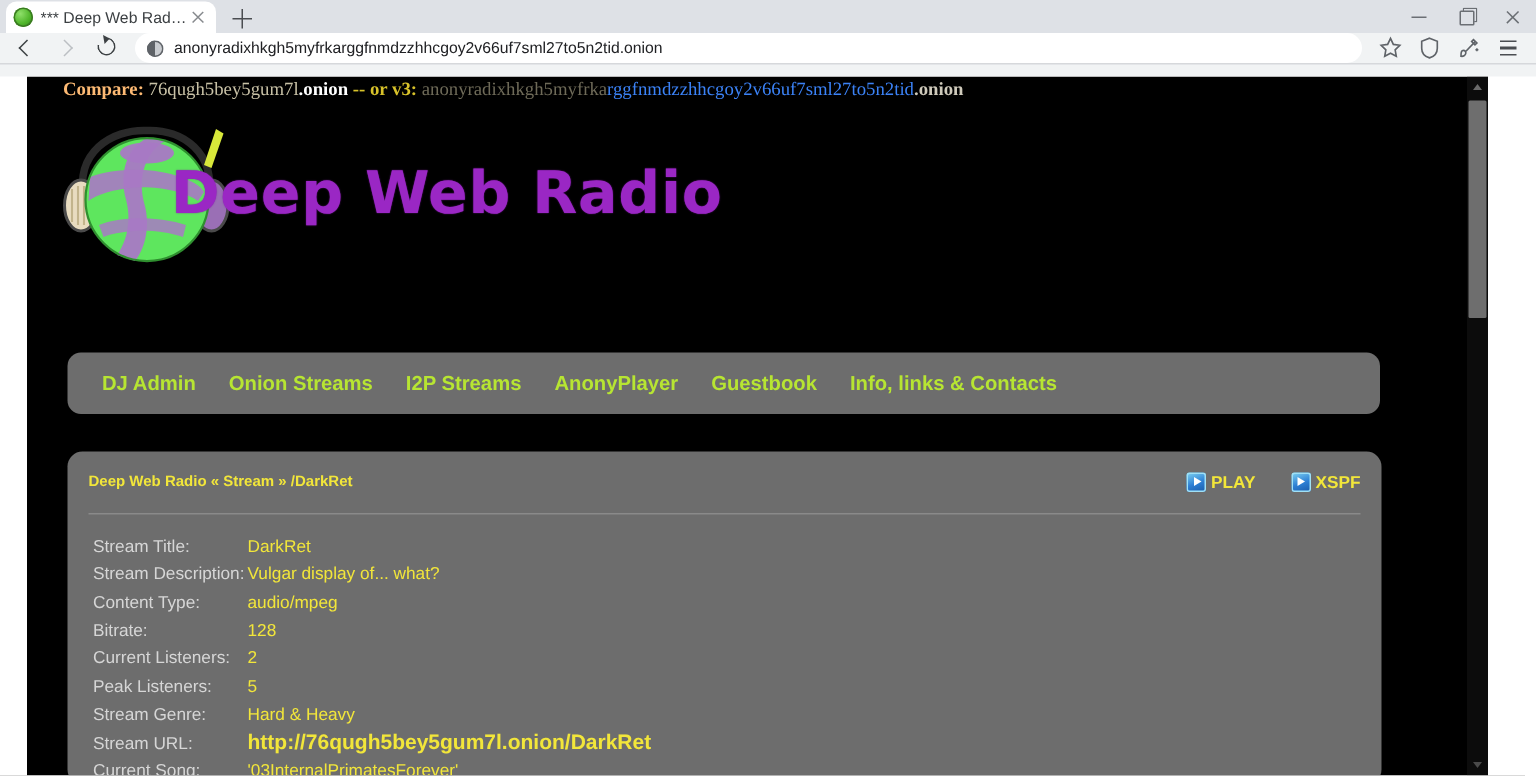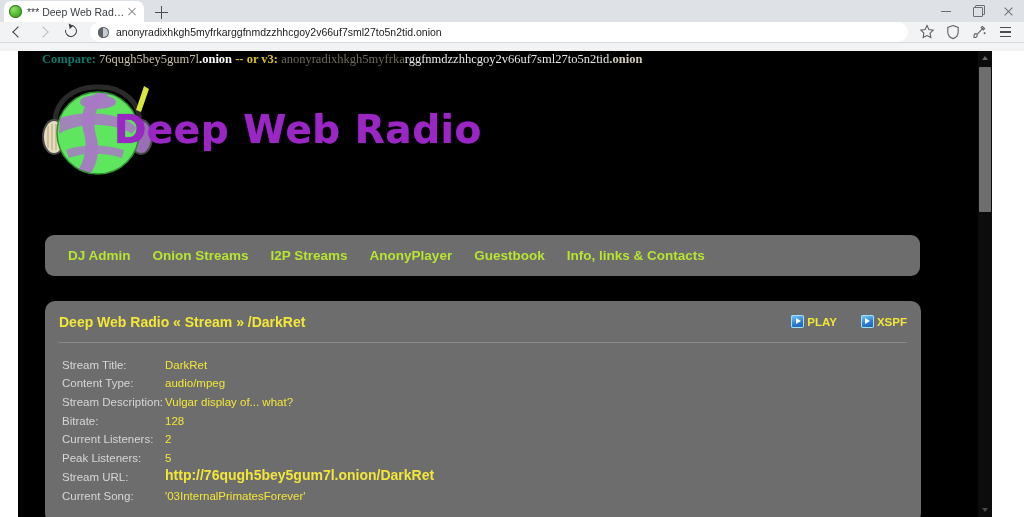--- a/index.html
+++ b/index.html
@@ -149,26 +149,26 @@
     background: #000000;
     overflow: hidden;
   }
 
   
   .compare {
     position: absolute; left: 24px; top: 1px;
     font-family: "Liberation Serif", serif;
     font-size: 12.5px; white-space: nowrap;
   }
-  .compare b { color: #0f766e; font-weight: bold; }
+  .compare b { color: #fdba74; font-weight: bold; }
   .cmp-v2 { color: #c8c1a6; text-align: center; }
   .cmp-v2 .onion { color: #ffffff; font-weight: bold; }
   .cmp-dash { color: #d8c22a; font-weight: bold; }
   .cmp-v3 { color: #6e6a58; }
-  .cmp-v3 .mid { color: #e5e5e5; }
+  .cmp-v3 .mid { color: #3b82f6; }
   .cmp-v3 .onion { color: #cfcabb; font-weight: bold; }
 
   
   .logo-wrap {
     position: absolute; left: 22px; top: 26px;
     height: 105px; display: flex; align-items: center;
   }
   .globe { position: relative; width: 116px; height: 100px; flex: 0 0 116px; }
   .globe svg { position: absolute; left: 0; top: 0; }
   .logo-text {
@@ -200,21 +200,21 @@
     background: #6d6d6d; border-radius: 10px;
   }
   .panel-1 { top: 250px; height: 222px; }
 
   .panel-head {
     position: relative; height: 41px;
     padding: 0 14px;
     display: flex; align-items: center;
   }
   .panel-title {
-    font-size: 14px; font-weight: bold; color: #f2e63a;
+    font-size: 10px; font-weight: bold; color: #f2e63a;
     white-space: nowrap;
   }
   .panel-actions {
     margin-left: auto; display: flex; align-items: center; gap: 24px;
   }
   .pa {
     display: flex; align-items: center; gap: 3px;
     text-decoration: none;
   }
   .pa-label { font-size: 11.5px; font-weight: bold; color: #f2e63a; }
@@ -387,38 +387,42 @@
           </span>
         </div>
         <div class="panel-divider"></div>
 
         <div class="details">
           <div class="drow">
             <span class="dlabel">Stream Title:</span>
             <span class="dvalue">DarkRet</span>
           </div>
           <div class="drow">
+            <span class="dlabel">Stream Description:</span>
+            <span class="dvalue">Vulgar display of... what?</span>
+          </div>
+          <div class="drow">
             <span class="dlabel">Content Type:</span>
             <span class="dvalue">audio/mpeg</span>
           </div>
           <div class="drow">
-            <span class="dlabel">Stream Description:</span>
-            <span class="dvalue">Vulgar display of... what?</span>
-          </div>
-          <div class="drow">
             <span class="dlabel">Bitrate:</span>
             <span class="dvalue">128</span>
           </div>
           <div class="drow">
             <span class="dlabel">Current Listeners:</span>
             <span class="dvalue">2</span>
           </div>
           <div class="drow">
             <span class="dlabel">Peak Listeners:</span>
             <span class="dvalue">5</span>
+          </div>
+          <div class="drow">
+            <span class="dlabel">Stream Genre:</span>
+            <span class="dvalue">Hard &amp; Heavy</span>
           </div>
           <div class="drow">
             <span class="dlabel">Stream URL:</span>
             <span class="dvalue strong">http://76qugh5bey5gum7l.onion/DarkRet</span>
           </div>
           <div class="drow">
             <span class="dlabel">Current Song:</span>
             <span class="dvalue">'03InternalPrimatesForever'</span>
           </div>
         </div>

